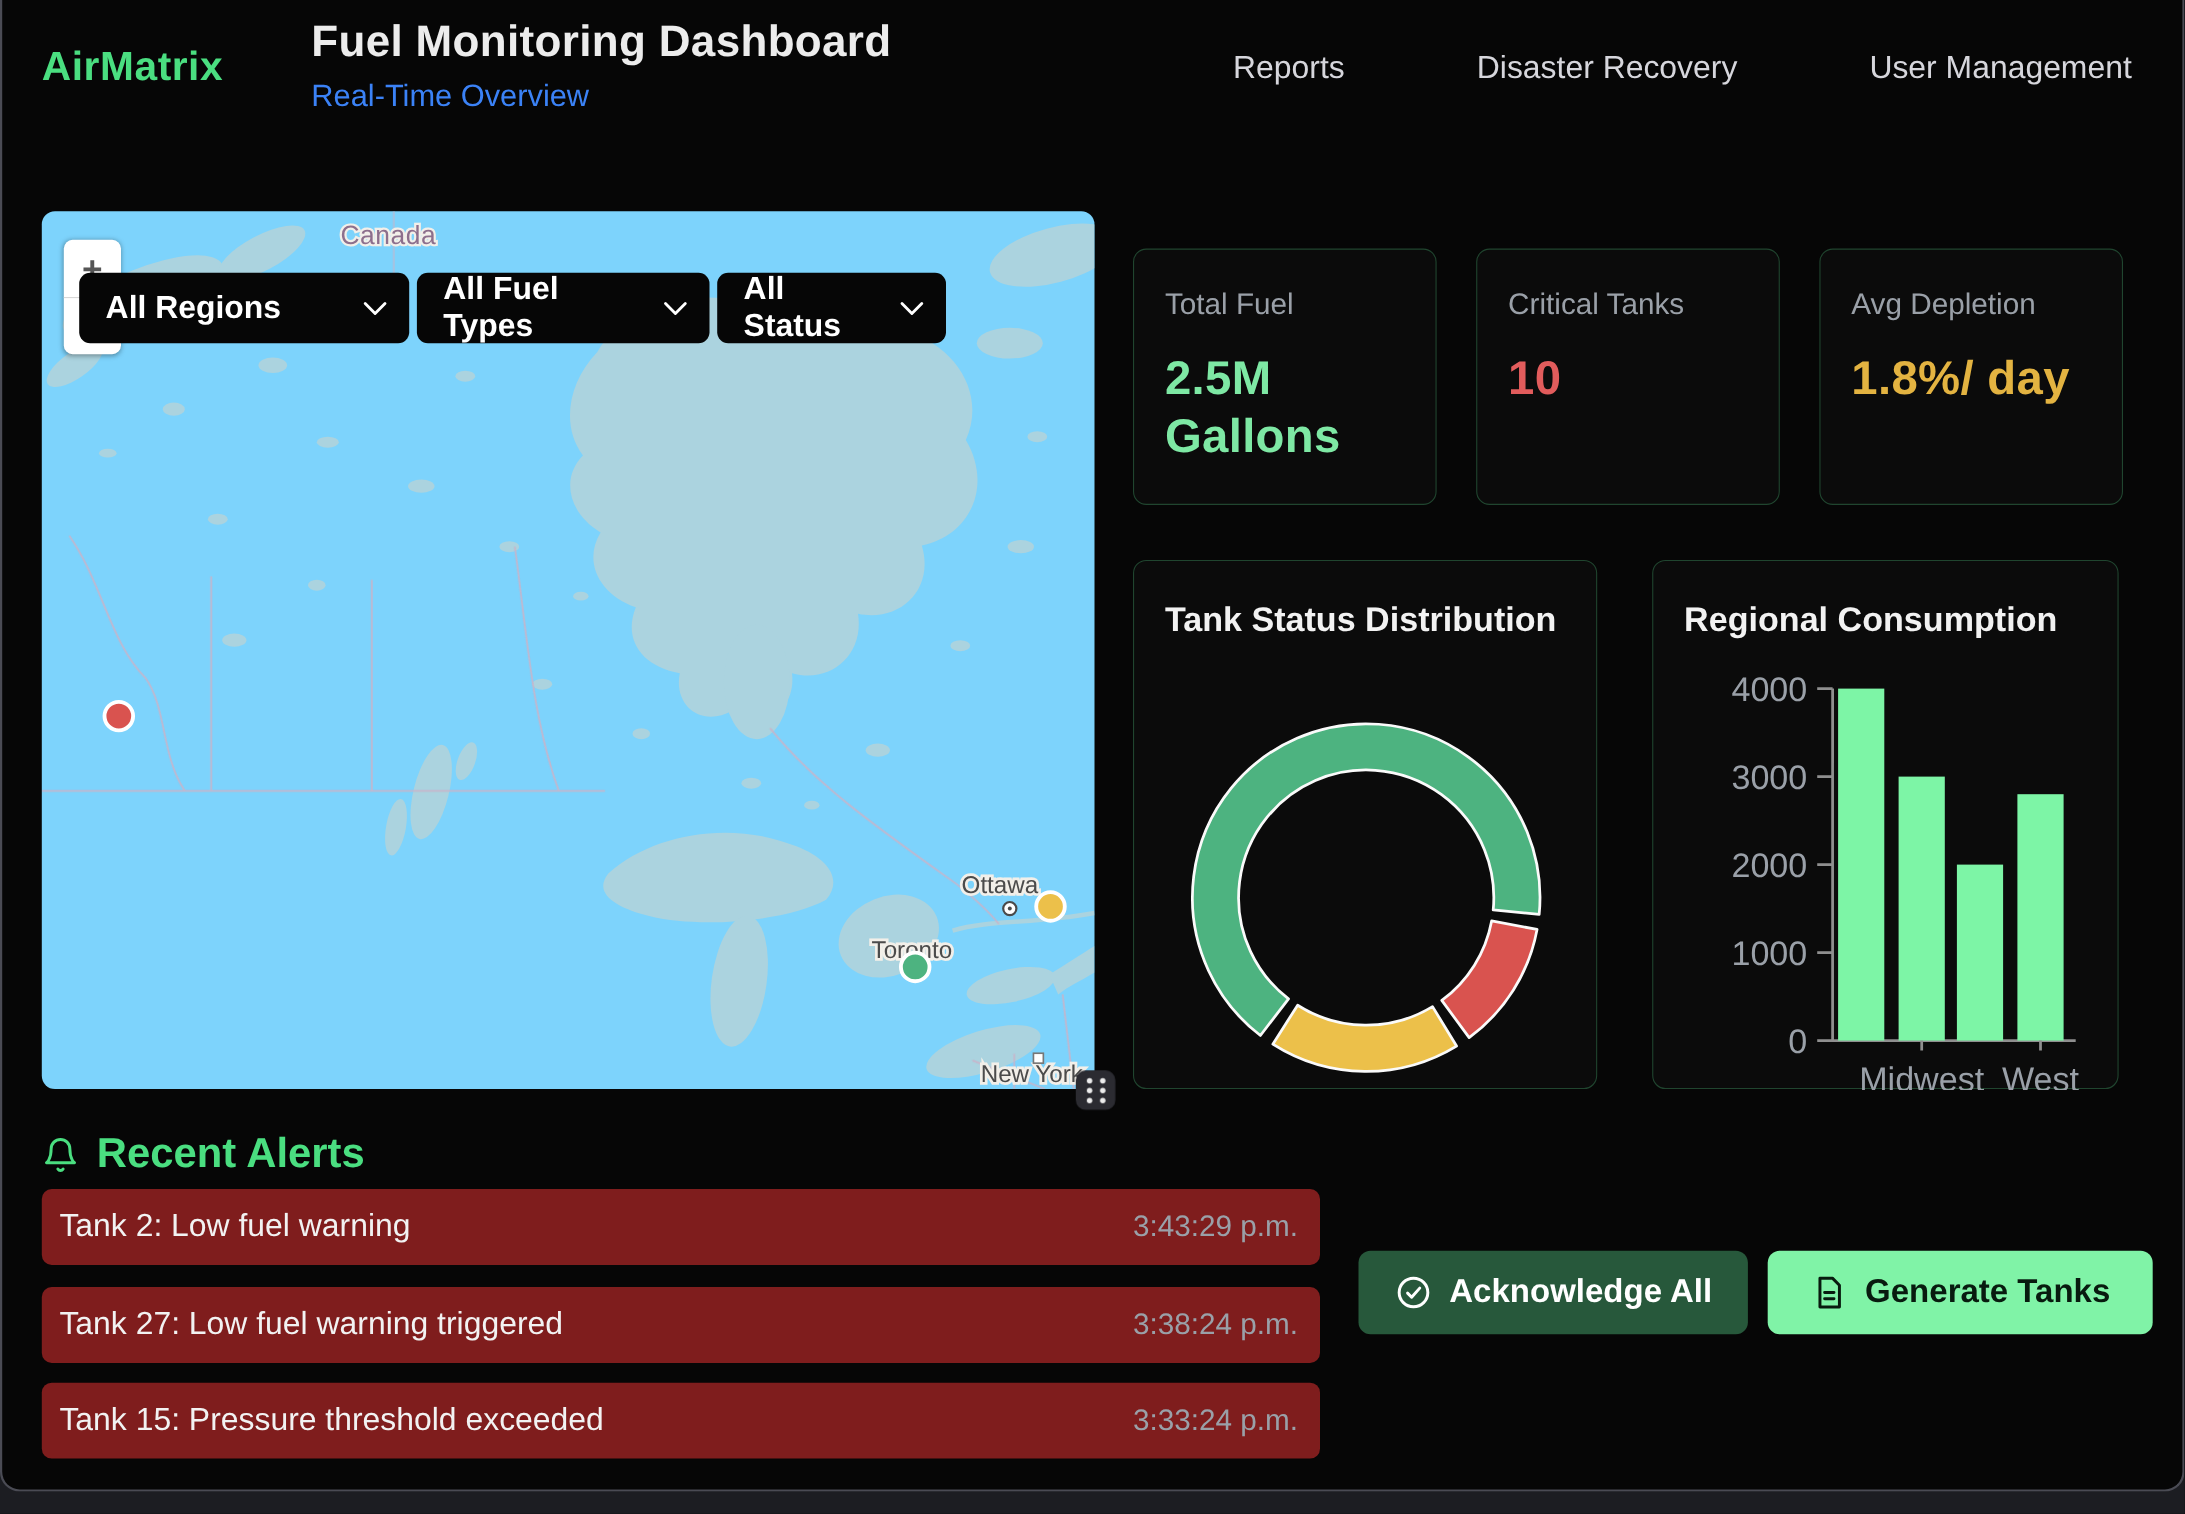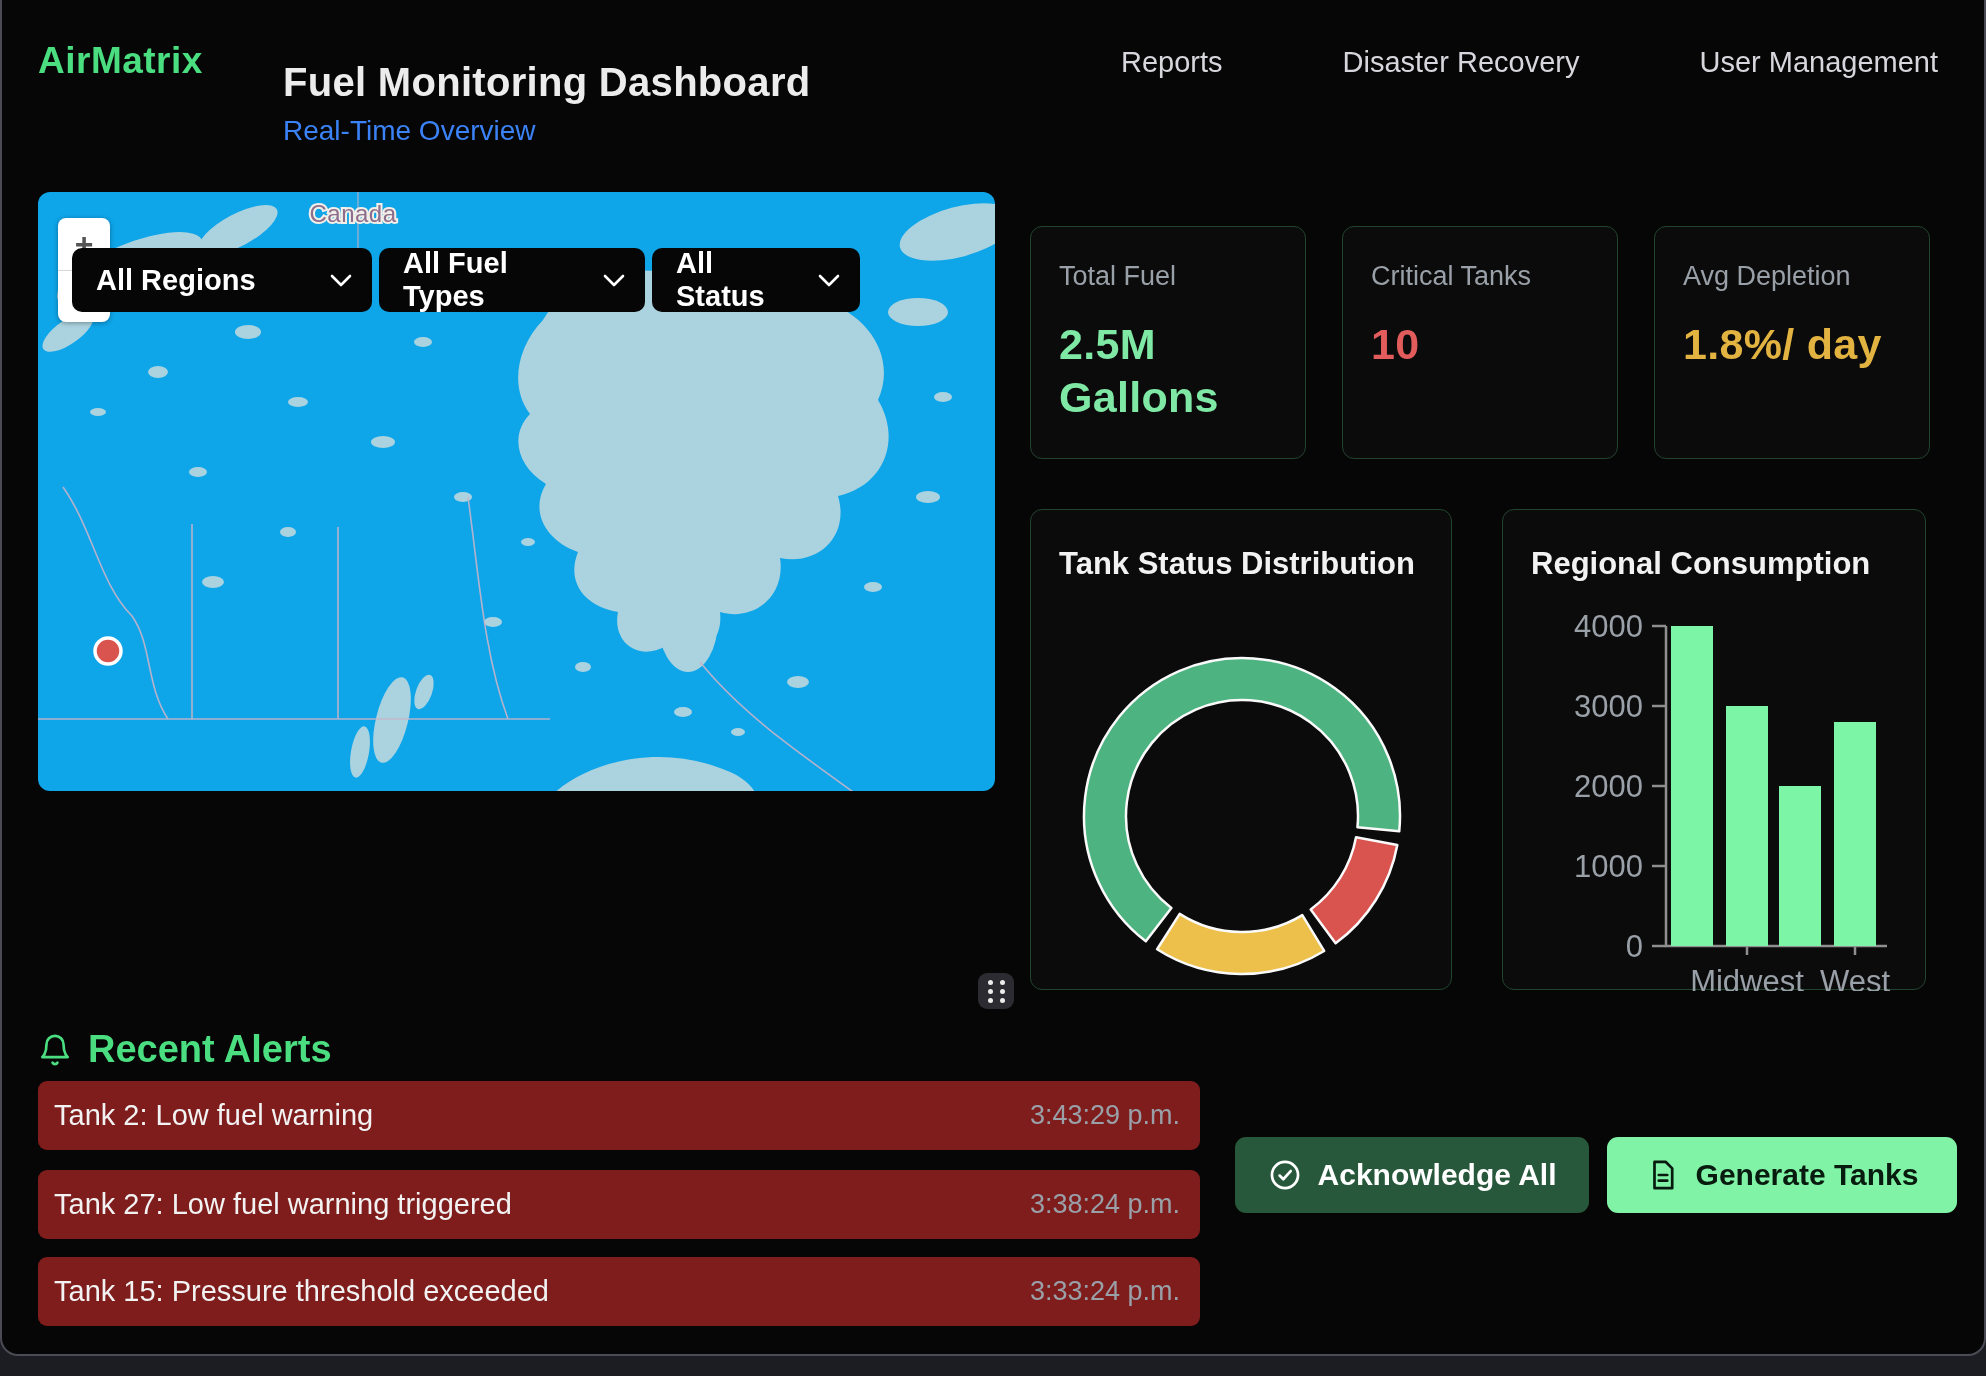--- a/index.html
+++ b/index.html
@@ -3,27 +3,27 @@
 <meta charset="utf-8">
 <style>
   html,body{margin:0;padding:0;background:#1c1d22;font-family:"Liberation Sans","DejaVu Sans",sans-serif;}
   #page{position:relative;width:1986px;height:1376px;overflow:hidden;}
   .frame{position:absolute;left:0;right:0;top:0;bottom:20px;background:#060606;border:2.5px solid #4a4b54;border-top:none;border-radius:0 0 18px 18px;z-index:0;}
   .layer{position:absolute;z-index:1;}
 
   
   .logo{position:absolute;left:38px;top:40px;font-size:37px;font-weight:700;color:#4ade80;letter-spacing:.5px;}
   .titleblock{position:absolute;left:283px;top:16px;}
-  .title{font-size:40px;font-weight:700;color:#ececec;letter-spacing:.3px;margin-top:44px;}
+  .title{font-size:40px;font-weight:700;color:#ececec;letter-spacing:.3px;}
   .subtitle{font-size:28px;font-weight:500;color:#3b82f6;margin-top:10px;}
   .nav{position:absolute;top:0;right:48px;height:124px;display:flex;align-items:center;gap:120px;}
   .nav-item{font-size:29px;color:#d6d6dc;cursor:pointer;text-decoration:none;}
 
   
-  .map-panel{position:absolute;left:38px;top:192px;width:957px;height:599px;border-radius:12px;overflow:hidden;background:#0ea5e9;}
+  .map-panel{position:absolute;left:38px;top:192px;width:957px;height:798px;border-radius:12px;overflow:hidden;background:#7dd3fc;}
   .map-svg{position:absolute;inset:0;}
   .zoomctl{position:absolute;left:20px;top:26px;width:52px;height:104px;background:#fff;border-radius:8px;box-shadow:0 1px 5px rgba(0,0,0,.35);display:flex;flex-direction:column;}
   .zoomctl button{flex:1;border:none;background:transparent;font-size:32px;font-weight:700;color:#555;cursor:pointer;line-height:1;}
   .zdiv{height:1px;background:#d7d7d7;}
   .filters{position:absolute;left:34px;top:56px;display:flex;gap:7px;}
   .pill{height:64px;background:#060606;border-radius:10px;display:flex;align-items:center;justify-content:space-between;padding:0 20px 0 24px;box-sizing:border-box;cursor:pointer;}
   .pill span{color:#fff;font-size:29px;font-weight:600;}
   .pill svg{margin-left:18px;flex:none;}
   .drag-handle{position:absolute;left:978px;top:973px;width:36px;height:36px;background:#2b2b31;border-radius:9px;display:grid;grid-template-columns:repeat(2,5px);grid-template-rows:repeat(3,5px);gap:4px 7px;place-content:center;cursor:grab;z-index:3;}
   .drag-handle i{width:5px;height:5px;border-radius:50%;background:#ececec;}

